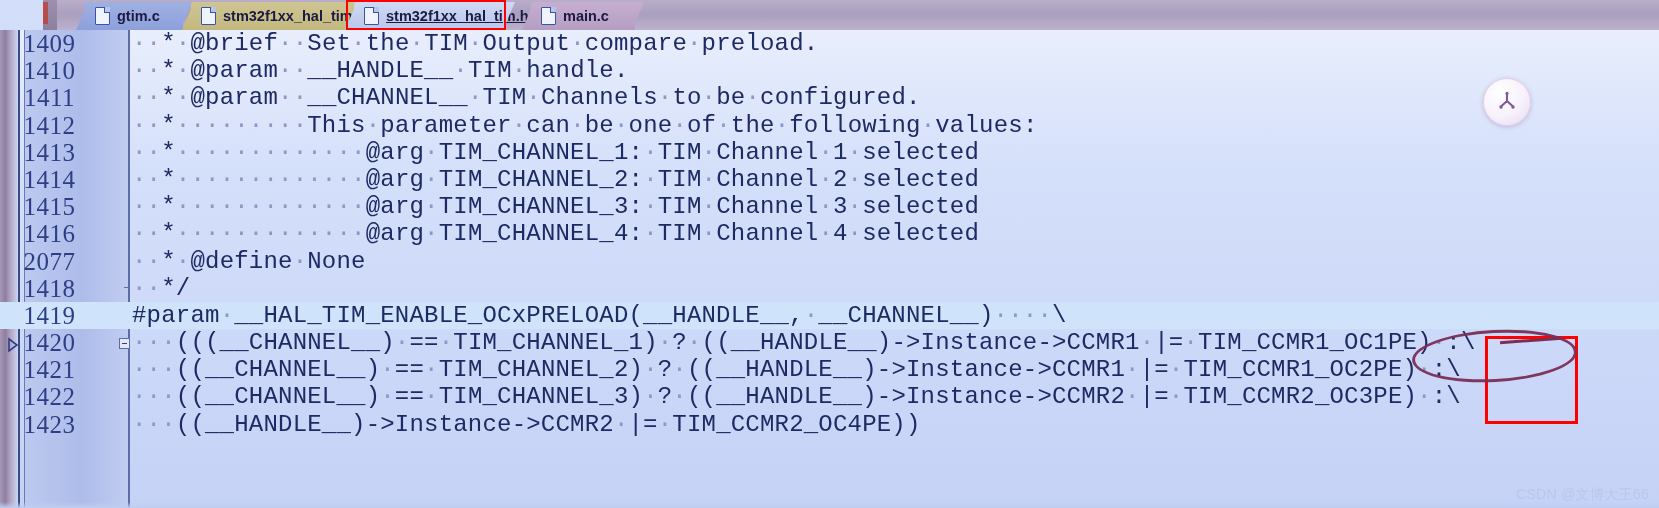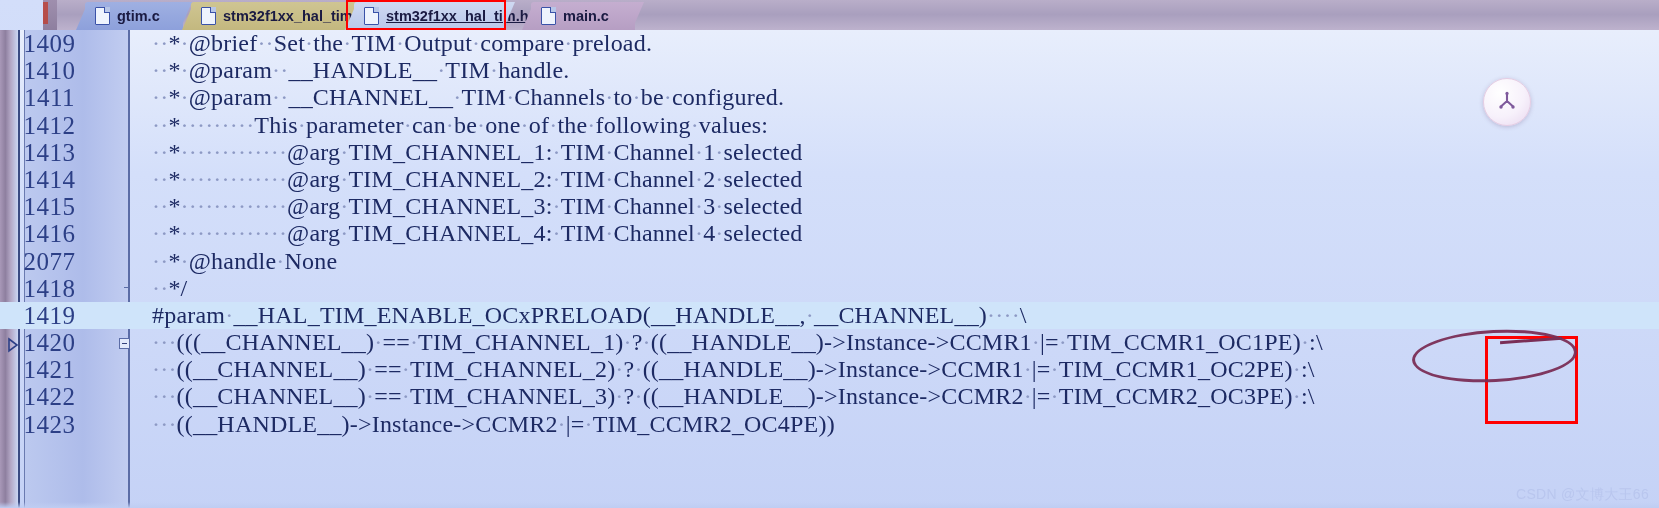--- a/index.html
+++ b/index.html
@@ -155,26 +155,25 @@
     padding-right: 6px;
     box-sizing:border-box;
     font-family:"Liberation Serif","DejaVu Serif",serif;
     font-size: 25px;
     color:#2c3f86;
     letter-spacing: 0.5px;
   }
   .linetext {
     position:absolute;
     left:132px;
-    font-family:Liberation Serif, serif;
+    font-family:Liberation Mono, monospace;
     font-size: 24px;
     color:#1d2a63;
     letter-spacing: 0.2px;
     white-space: pre;
-    margin-left: 20px;
   }
   .dots { color:#8d99c4; }
 
   
   .fold-box {
     position:absolute;
     left:119px;
     top: 9px;
     width: 11px; height: 11px;
     border: 1.2px solid #5b6ca6;
@@ -317,21 +316,21 @@
 
     <div id="rows">
         <div class="row"><div class="lineno">1409</div><div class="linetext"><span class="dots">··</span><span>*</span><span class="dots">·</span><span>@brief</span><span class="dots">··</span><span>Set</span><span class="dots">·</span><span>the</span><span class="dots">·</span><span>TIM</span><span class="dots">·</span><span>Output</span><span class="dots">·</span><span>compare</span><span class="dots">·</span><span>preload.</span></div></div>
         <div class="row"><div class="lineno">1410</div><div class="linetext"><span class="dots">··</span><span>*</span><span class="dots">·</span><span>@param</span><span class="dots">··</span><span>__HANDLE__</span><span class="dots">·</span><span>TIM</span><span class="dots">·</span><span>handle.</span></div></div>
         <div class="row"><div class="lineno">1411</div><div class="linetext"><span class="dots">··</span><span>*</span><span class="dots">·</span><span>@param</span><span class="dots">··</span><span>__CHANNEL__</span><span class="dots">·</span><span>TIM</span><span class="dots">·</span><span>Channels</span><span class="dots">·</span><span>to</span><span class="dots">·</span><span>be</span><span class="dots">·</span><span>configured.</span></div></div>
         <div class="row"><div class="lineno">1412</div><div class="linetext"><span class="dots">··</span><span>*</span><span class="dots">·········</span><span>This</span><span class="dots">·</span><span>parameter</span><span class="dots">·</span><span>can</span><span class="dots">·</span><span>be</span><span class="dots">·</span><span>one</span><span class="dots">·</span><span>of</span><span class="dots">·</span><span>the</span><span class="dots">·</span><span>following</span><span class="dots">·</span><span>values:</span></div></div>
         <div class="row"><div class="lineno">1413</div><div class="linetext"><span class="dots">··</span><span>*</span><span class="dots">·············</span><span>@arg</span><span class="dots">·</span><span>TIM_CHANNEL_1:</span><span class="dots">·</span><span>TIM</span><span class="dots">·</span><span>Channel</span><span class="dots">·</span><span>1</span><span class="dots">·</span><span>selected</span></div></div>
         <div class="row"><div class="lineno">1414</div><div class="linetext"><span class="dots">··</span><span>*</span><span class="dots">·············</span><span>@arg</span><span class="dots">·</span><span>TIM_CHANNEL_2:</span><span class="dots">·</span><span>TIM</span><span class="dots">·</span><span>Channel</span><span class="dots">·</span><span>2</span><span class="dots">·</span><span>selected</span></div></div>
         <div class="row"><div class="lineno">1415</div><div class="linetext"><span class="dots">··</span><span>*</span><span class="dots">·············</span><span>@arg</span><span class="dots">·</span><span>TIM_CHANNEL_3:</span><span class="dots">·</span><span>TIM</span><span class="dots">·</span><span>Channel</span><span class="dots">·</span><span>3</span><span class="dots">·</span><span>selected</span></div></div>
         <div class="row"><div class="lineno">1416</div><div class="linetext"><span class="dots">··</span><span>*</span><span class="dots">·············</span><span>@arg</span><span class="dots">·</span><span>TIM_CHANNEL_4:</span><span class="dots">·</span><span>TIM</span><span class="dots">·</span><span>Channel</span><span class="dots">·</span><span>4</span><span class="dots">·</span><span>selected</span></div></div>
-        <div class="row"><div class="lineno">2077</div><div class="linetext"><span class="dots">··</span><span>*</span><span class="dots">·</span><span>@handle</span><span class="dots">·</span><span>None</span></div></div>
+        <div class="row"><div class="lineno">2077</div><div class="linetext"><span class="dots">··</span><span>*</span><span class="dots">·</span><span>@define</span><span class="dots">·</span><span>None</span></div></div>
         <div class="row"><div class="lineno">1418</div><div class="linetext"><span class="dots">··</span><span>*/</span></div><div class="fold-tick"></div></div>
         <div class="row cur"><div class="lineno">1419</div><div class="linetext"><span>#param</span><span class="dots">·</span><span>__HAL_TIM_ENABLE_OCxPRELOAD(__HANDLE__,</span><span class="dots">·</span><span>__CHANNEL__)</span><span class="dots">····</span><span>\</span></div></div>
         <div class="row"><div class="lineno">1420</div><div class="linetext"><span class="dots">···</span><span>(((__CHANNEL__)</span><span class="dots">·</span><span>==</span><span class="dots">·</span><span>TIM_CHANNEL_1)</span><span class="dots">·</span><span>?</span><span class="dots">·</span><span>((__HANDLE__)-&gt;Instance-&gt;CCMR1</span><span class="dots">·</span><span>|=</span><span class="dots">·</span><span>TIM_CCMR1_OC1PE)</span><span class="dots">·</span><span>:\</span></div><div class="fold-box"></div></div>
         <div class="row"><div class="lineno">1421</div><div class="linetext"><span class="dots">···</span><span>((__CHANNEL__)</span><span class="dots">·</span><span>==</span><span class="dots">·</span><span>TIM_CHANNEL_2)</span><span class="dots">·</span><span>?</span><span class="dots">·</span><span>((__HANDLE__)-&gt;Instance-&gt;CCMR1</span><span class="dots">·</span><span>|=</span><span class="dots">·</span><span>TIM_CCMR1_OC2PE)</span><span class="dots">·</span><span>:\</span></div></div>
         <div class="row"><div class="lineno">1422</div><div class="linetext"><span class="dots">···</span><span>((__CHANNEL__)</span><span class="dots">·</span><span>==</span><span class="dots">·</span><span>TIM_CHANNEL_3)</span><span class="dots">·</span><span>?</span><span class="dots">·</span><span>((__HANDLE__)-&gt;Instance-&gt;CCMR2</span><span class="dots">·</span><span>|=</span><span class="dots">·</span><span>TIM_CCMR2_OC3PE)</span><span class="dots">·</span><span>:\</span></div></div>
         <div class="row"><div class="lineno">1423</div><div class="linetext"><span class="dots">···</span><span>((__HANDLE__)-&gt;Instance-&gt;CCMR2</span><span class="dots">·</span><span>|=</span><span class="dots">·</span><span>TIM_CCMR2_OC4PE))</span></div></div>
       </div>
 
     <div class="cur-arrow" style="top:307px;">
       <svg width="16" height="16" viewBox="0 0 16 16">

